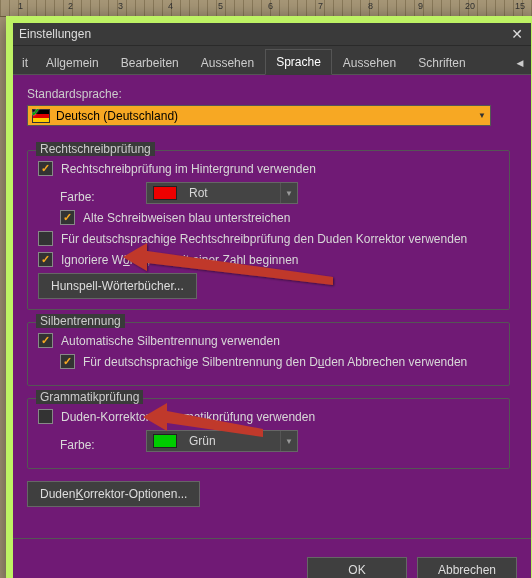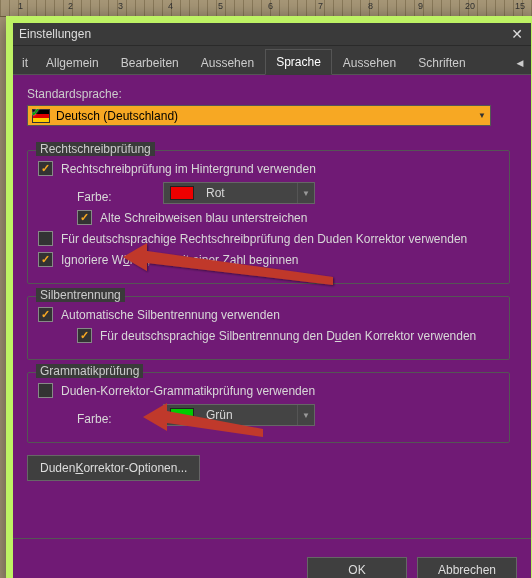--- a/index.html
+++ b/index.html
@@ -24,21 +24,21 @@
 .combo .text{flex:1;padding:0 6px;font-size:12px}
 .combo .arrow{width:16px;display:flex;align-items:center;justify-content:center;font-size:8px;color:#999;border-left:1px solid #555;height:100%}
 .combo.default .arrow{color:#333;border-left:none}
 .combo.default .flag{width:16px;height:12px;margin-left:4px;background:linear-gradient(#000 0 33%,#d00 33% 66%,#fc0 66% 100%);border:1px solid #333;position:relative}
 .combo.default .flag::after{content:"✓";position:absolute;left:-2px;top:-4px;color:#0a0;font-size:11px;font-weight:bold;text-shadow:0 0 2px #fff}
 .group{border:1px solid #555;border-radius:2px;padding:10px 10px 10px 10px;margin-bottom:12px;position:relative}
 .group>.legend{position:absolute;top:-9px;left:8px;background:#3a3a3a;padding:0 4px;color:#ccc;font-size:12px}
 .check{width:13px;height:13px;border:1px solid #888;background:#333;margin-right:8px;display:flex;align-items:center;justify-content:center;flex:none;cursor:pointer}
 .check.on{background:#333}
 .check.on::after{content:"✓";color:#f7a823;font-size:11px;line-height:11px;font-weight:bold}
-.indent{margin-left:39px}
+.indent{margin-left:22px}
 .btn{height:24px;padding:0 12px;background:#3f3f3f;border:1px solid #666;color:#ddd;cursor:pointer;display:inline-flex;align-items:center;font-size:12px}
 .footer{position:absolute;bottom:0;left:0;right:0;height:44px;border-top:1px solid #555;display:flex;align-items:flex-end;justify-content:flex-end;padding:0 14px;gap:10px}
 .btn.wide{min-width:74px;justify-content:center}
 u{text-decoration:underline}
 .arrow-anno{position:absolute;pointer-events:none}
 </style>
 </head>
 <body>
 
 <div class="ruler">
@@ -102,31 +102,32 @@
           <span>Alte Schreibweisen blau unterstreichen</span>
         </div>
       <div class="row">
           <span class="check"></span>
           <span>Für deutschsprachige Rechtschreibprüfung den Duden Korrektor verwenden</span>
         </div>
       <div class="row">
           <span class="check on"></span>
           <span><span>Ignoriere W</span><u>ö</u><span>rter, die mit einer </span><u>Z</u><span>ahl beginnen</span></span>
         </div>
+      <div style="margin-top:6px"><span class="btn">Hunspell-Wörterbücher...</span></div>
     </div>
 
     <div class="group">
       <div class="legend">Silbentrennung</div>
       <div class="row">
           <span class="check on"></span>
           <span>Automatische Silbentrennung verwenden</span>
         </div>
       <div class="row indent">
           <span class="check on"></span>
-          <span><span>Für deutschsprachige Silbentrennung den D</span><u>u</u><span>den Korrektor verwenden</span></span>
+          <span><span>Für deutschsprachige Silbentrennung den D</span><u>u</u><span>den Abbrechen verwenden</span></span>
         </div>
     </div>
 
     <div class="group">
       <div class="legend">Grammatikprüfung</div>
       <div class="row">
           <span class="check"></span>
           <span>Duden-Korrektor-Grammatikprüfung verwenden</span>
         </div>
       <div class="row indent">

